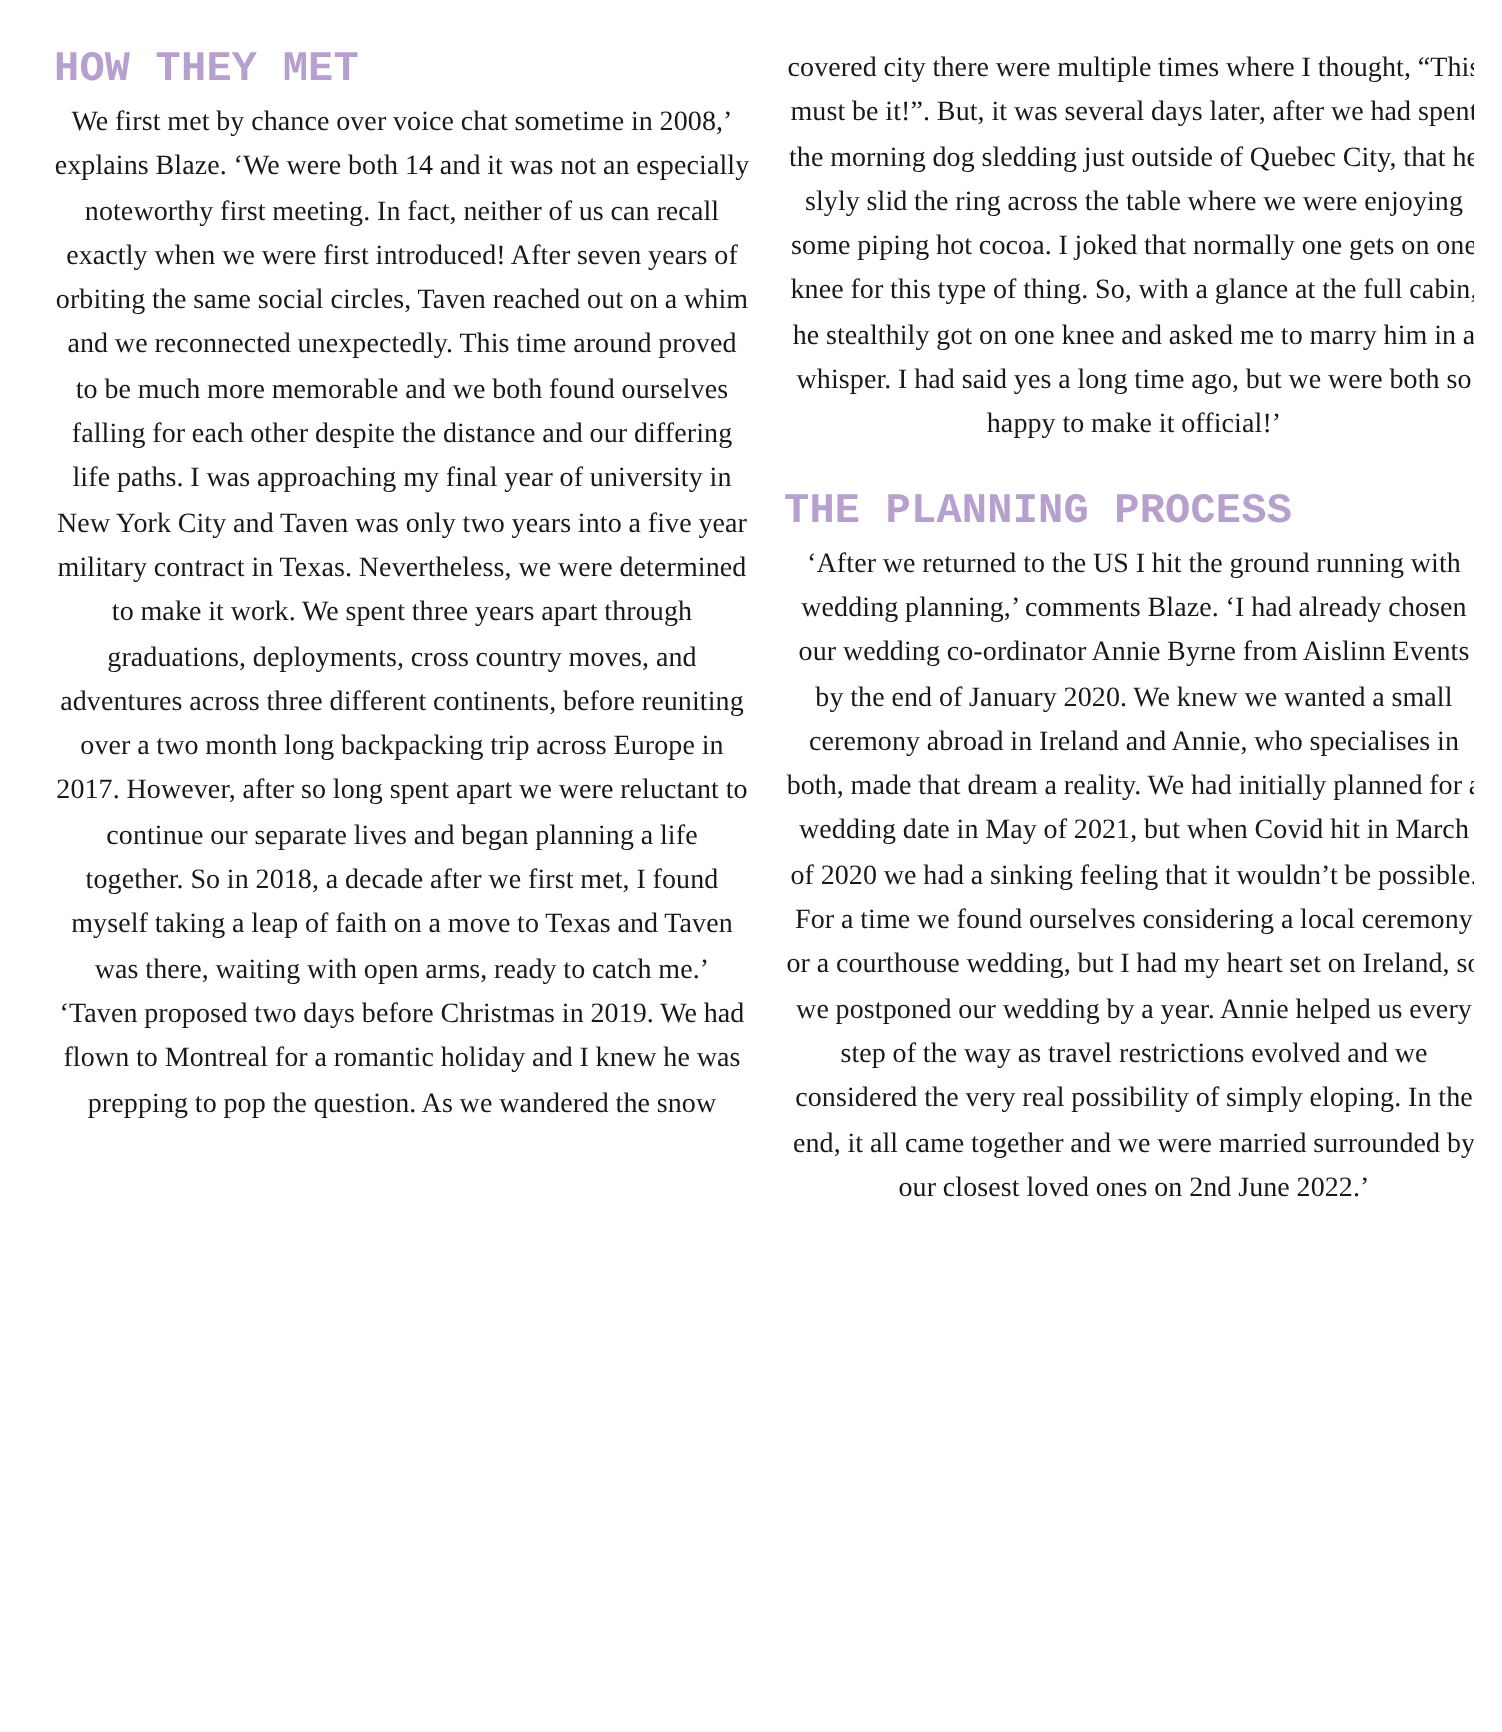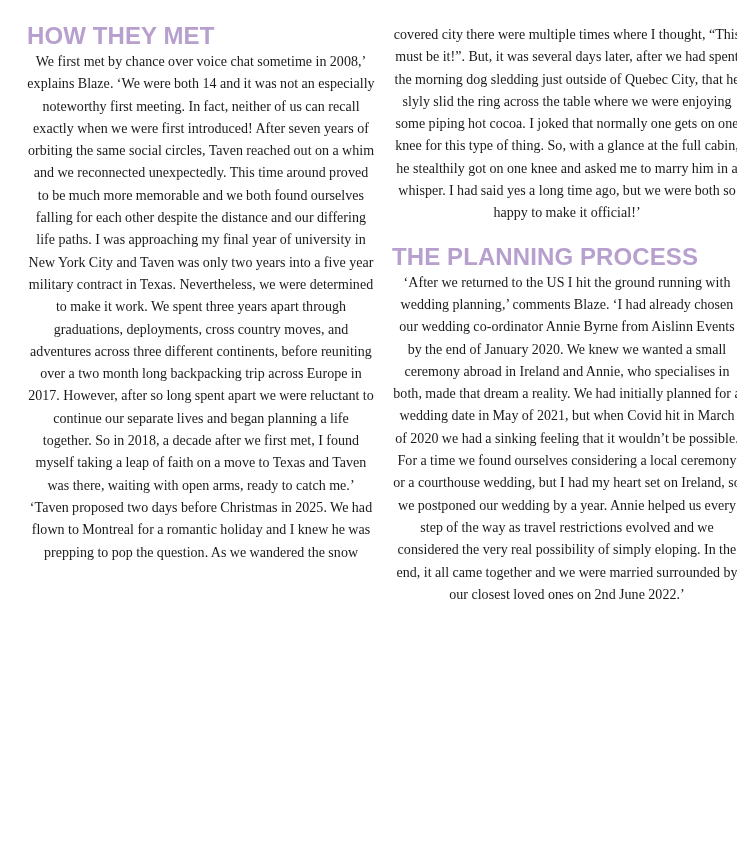--- a/index.html
+++ b/index.html
@@ -35,22 +35,22 @@
     width: 348px;
     flex: 0 0 348px;
     overflow: hidden;
     height: 842px;
   }
   .column-right {
     width: 350px;
     flex: 0 0 350px;
   }
   h2.section-heading {
-    font-family: Liberation Sans, sans-serif;
-    font-size: 24px;
+    font-family: Liberation Mono, monospace;
+    font-size: 21px;
     line-height: 24px;
     font-weight: bold;
     color: #b7a0ce;
     margin: 0 0 3px 0;
     padding: 0;
     letter-spacing: 0.1px;
     text-transform: uppercase;
     white-space: nowrap;
   }
   h2.section-heading.spaced {
@@ -73,21 +73,21 @@
 </style>
 </head>
 <body>
 
 <div class="page">
   <div class="columns">
 
     <div class="column column-left">
       <h2 class="section-heading">HOW THEY MET</h2>
       <p class="body-text">We first met by chance over voice chat sometime in 2008,’ explains Blaze. ‘We were both 14 and it was not an especially noteworthy first meeting. In fact, neither of us can recall exactly when we were first introduced! After seven years of orbiting the same social circles, Taven reached out on a whim and we reconnected unexpectedly. This time around proved to be much more memorable and we both found ourselves falling for each other despite the distance and our differing life paths. I was approaching my final year of university in New York City and Taven was only two years into a five year military contract in Texas. Nevertheless, we were determined to make it work. We spent three years apart through graduations, deployments, cross country moves, and adventures across three different continents, before reuniting over a two month long backpacking trip across Europe in 2017. However, after so long spent apart we were reluctant to continue our separate lives and began planning a life together. So in 2018, a decade after we first met, I found myself taking a leap of faith on a move to Texas and Taven was there, waiting with open arms, ready to catch me.’</p>
-      <p class="body-text">‘Taven proposed two days before Christmas in 2025. We had flown to Montreal for a romantic holiday and I knew he was prepping to pop the question. As we wandered the snow</p>
+      <p class="body-text">‘Taven proposed two days before Christmas in 2019. We had flown to Montreal for a romantic holiday and I knew he was prepping to pop the question. As we wandered the snow</p>
     </div>
 
     <div class="column column-right">
       <p class="body-text">covered city there were multiple times where I thought, “This must be it!”. But, it was several days later, after we had spent the morning dog sledding just outside of Quebec City, that he slyly slid the ring across the table where we were enjoying some piping hot cocoa. I joked that normally one gets on one knee for this type of thing. So, with a glance at the full cabin, he stealthily got on one knee and asked me to marry him in a whisper. I had said yes a long time ago, but we were both so happy to make it official!’</p>
       <h2 class="section-heading spaced">THE PLANNING PROCESS</h2>
       <p class="body-text">‘After we returned to the US I hit the ground running with wedding planning,’ comments Blaze. ‘I had already chosen our wedding co-ordinator Annie Byrne from Aislinn Events by the end of January 2020. We knew we wanted a small ceremony abroad in Ireland and Annie, who specialises in both, made that dream a reality. We had initially planned for a wedding date in May of 2021, but when Covid hit in March of 2020 we had a sinking feeling that it wouldn’t be possible. For a time we found ourselves considering a local ceremony or a courthouse wedding, but I had my heart set on Ireland, so we postponed our wedding by a year. Annie helped us every step of the way as travel restrictions evolved and we considered the very real possibility of simply eloping. In the end, it all came together and we were married surrounded by our closest loved ones on 2nd June 2022.’</p>
     </div>
 
   </div>
 </div>

